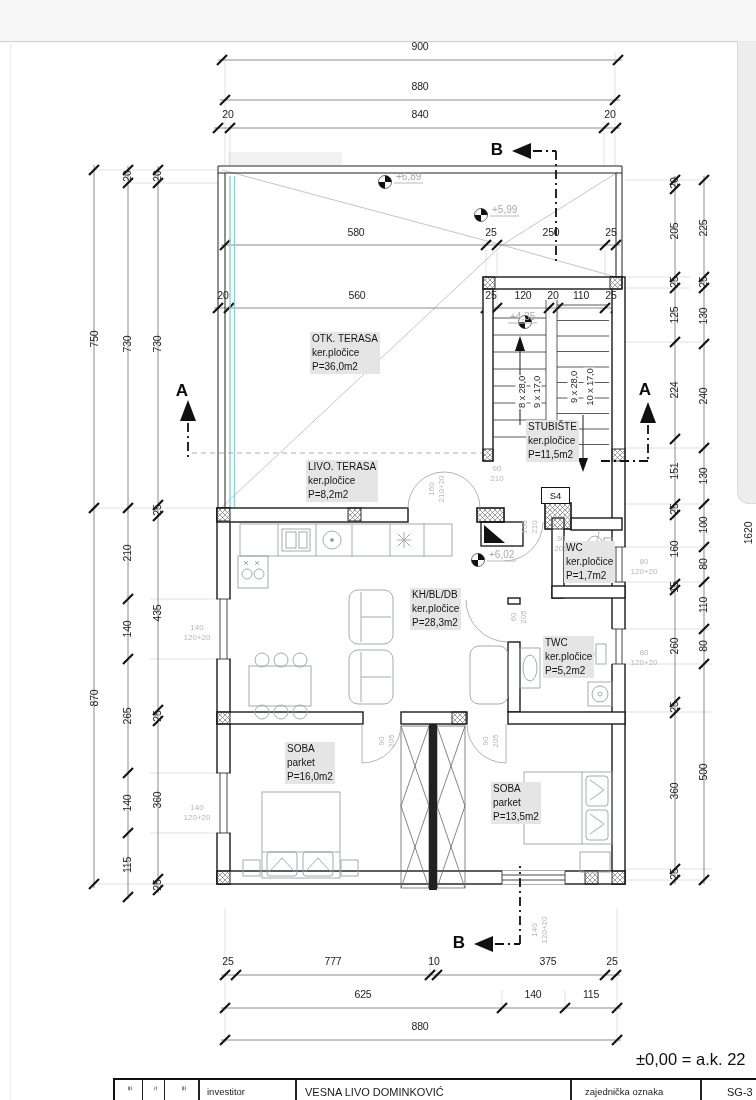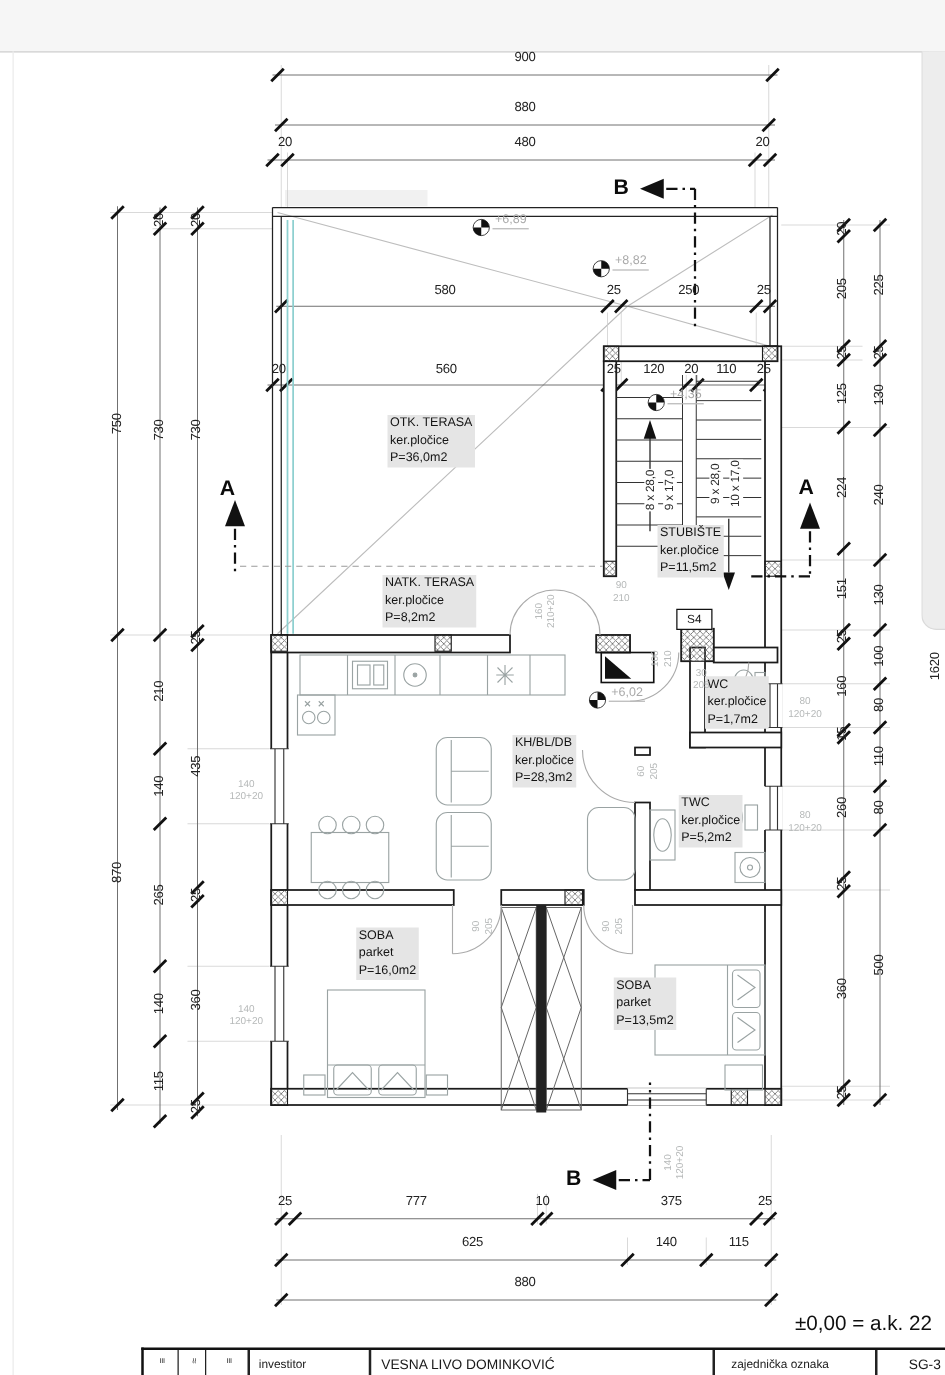--- a/index.html
+++ b/index.html
@@ -305,43 +305,43 @@
       <use href="#bm" x="385" y="182"></use>
       <use href="#bm" x="481" y="215"></use>
       <use href="#bm" x="525" y="322"></use>
       <use href="#bm" x="478" y="560"></use>
     </g>
   </svg>
 
   <div class="lbl" style="left:420px;top:46px">900</div>
   <div class="lbl" style="left:420px;top:86px">880</div>
   <div class="lbl" style="left:228px;top:114px">20</div>
-  <div class="lbl" style="left:420px;top:114px">480</div>
+  <div class="lbl" style="left:420px;top:114px">840</div>
   <div class="lbl" style="left:610px;top:114px">20</div>
 
   <div class="lbl" style="left:356px;top:232px">580</div>
   <div class="lbl" style="left:491px;top:232px">25</div>
   <div class="lbl" style="left:551px;top:232px">250</div>
   <div class="lbl" style="left:611px;top:232px">25</div>
 
   <div class="lbl" style="left:223px;top:295px">20</div>
   <div class="lbl" style="left:357px;top:295px">560</div>
   <div class="lbl" style="left:491px;top:295px">25</div>
   <div class="lbl" style="left:523px;top:295px">120</div>
   <div class="lbl" style="left:553px;top:295px">20</div>
   <div class="lbl" style="left:581px;top:295px">110</div>
   <div class="lbl" style="left:611px;top:295px">25</div>
 
   <div class="lbl" style="left:228px;top:961px">25</div>
   <div class="lbl" style="left:333px;top:961px">777</div>
   <div class="lbl" style="left:434px;top:961px">10</div>
-  <div class="lbl" style="left:537px;top:961px">375</div>
+  <div class="lbl" style="left:548px;top:961px">375</div>
   <div class="lbl" style="left:612px;top:961px">25</div>
 
-  <div class="lbl" style="left:378px;top:994px">625</div>
+  <div class="lbl" style="left:363px;top:994px">625</div>
   <div class="lbl" style="left:533px;top:994px">140</div>
   <div class="lbl" style="left:591px;top:994px">115</div>
   <div class="lbl" style="left:420px;top:1026px">880</div>
 
   <div class="lblv" style="left:94px;top:339px">750</div>
   <div class="lblv" style="left:94px;top:698px">870</div>
 
   <div class="lblv" style="left:127px;top:176px">20</div>
   <div class="lblv" style="left:127px;top:344px">730</div>
   <div class="lblv" style="left:127px;top:553px">210</div>
@@ -394,21 +394,21 @@
     <div>OTK. TERASA</div>
     <div>ker.pločice</div>
     <div>P=36,0m2</div>
   </div>
   <div class="rm" style="left:526px;top:420px">
     <div>STUBIŠTE</div>
     <div>ker.pločice</div>
     <div>P=11,5m2</div>
   </div>
   <div class="rm" style="left:306px;top:460px">
-    <div>NATK. TERASA</div>
+    <div>LIVO. TERASA</div>
     <div>ker.pločice</div>
     <div>P=8,2m2</div>
   </div>
   <div class="rm" style="left:410px;top:588px">
     <div>KH/BL/DB</div>
     <div>ker.pločice</div>
     <div>P=28,3m2</div>
   </div>
   <div class="rm" style="left:564px;top:541px">
     <div>WC</div>
@@ -425,22 +425,22 @@
     <div>parket</div>
     <div>P=16,0m2</div>
   </div>
   <div class="rm" style="left:491px;top:782px">
     <div>SOBA</div>
     <div>parket</div>
     <div>P=13,5m2</div>
   </div>
 
   <div class="elev" style="left:394px;top:177px">+6,89</div>
-  <div class="elev" style="left:490px;top:210px">+8,82</div>
-  <div class="elev" style="left:534px;top:317px">+4,35</div>
+  <div class="elev" style="left:490px;top:210px">+5,99</div>
+  <div class="elev" style="left:508px;top:317px">+4,35</div>
   <div class="elev" style="left:487px;top:555px">+6,02</div>
 
   <div class="lbl op" style="left:197px;top:627px">140</div>
   <div class="lbl op" style="left:197px;top:637px">120+20</div>
   <div class="lbl op" style="left:197px;top:807px">140</div>
   <div class="lbl op" style="left:197px;top:817px">120+20</div>
   <div class="lbl op" style="left:644px;top:561px">80</div>
   <div class="lbl op" style="left:644px;top:571px">120+20</div>
   <div class="lbl op" style="left:644px;top:652px">80</div>
   <div class="lbl op" style="left:644px;top:662px">120+20</div>

